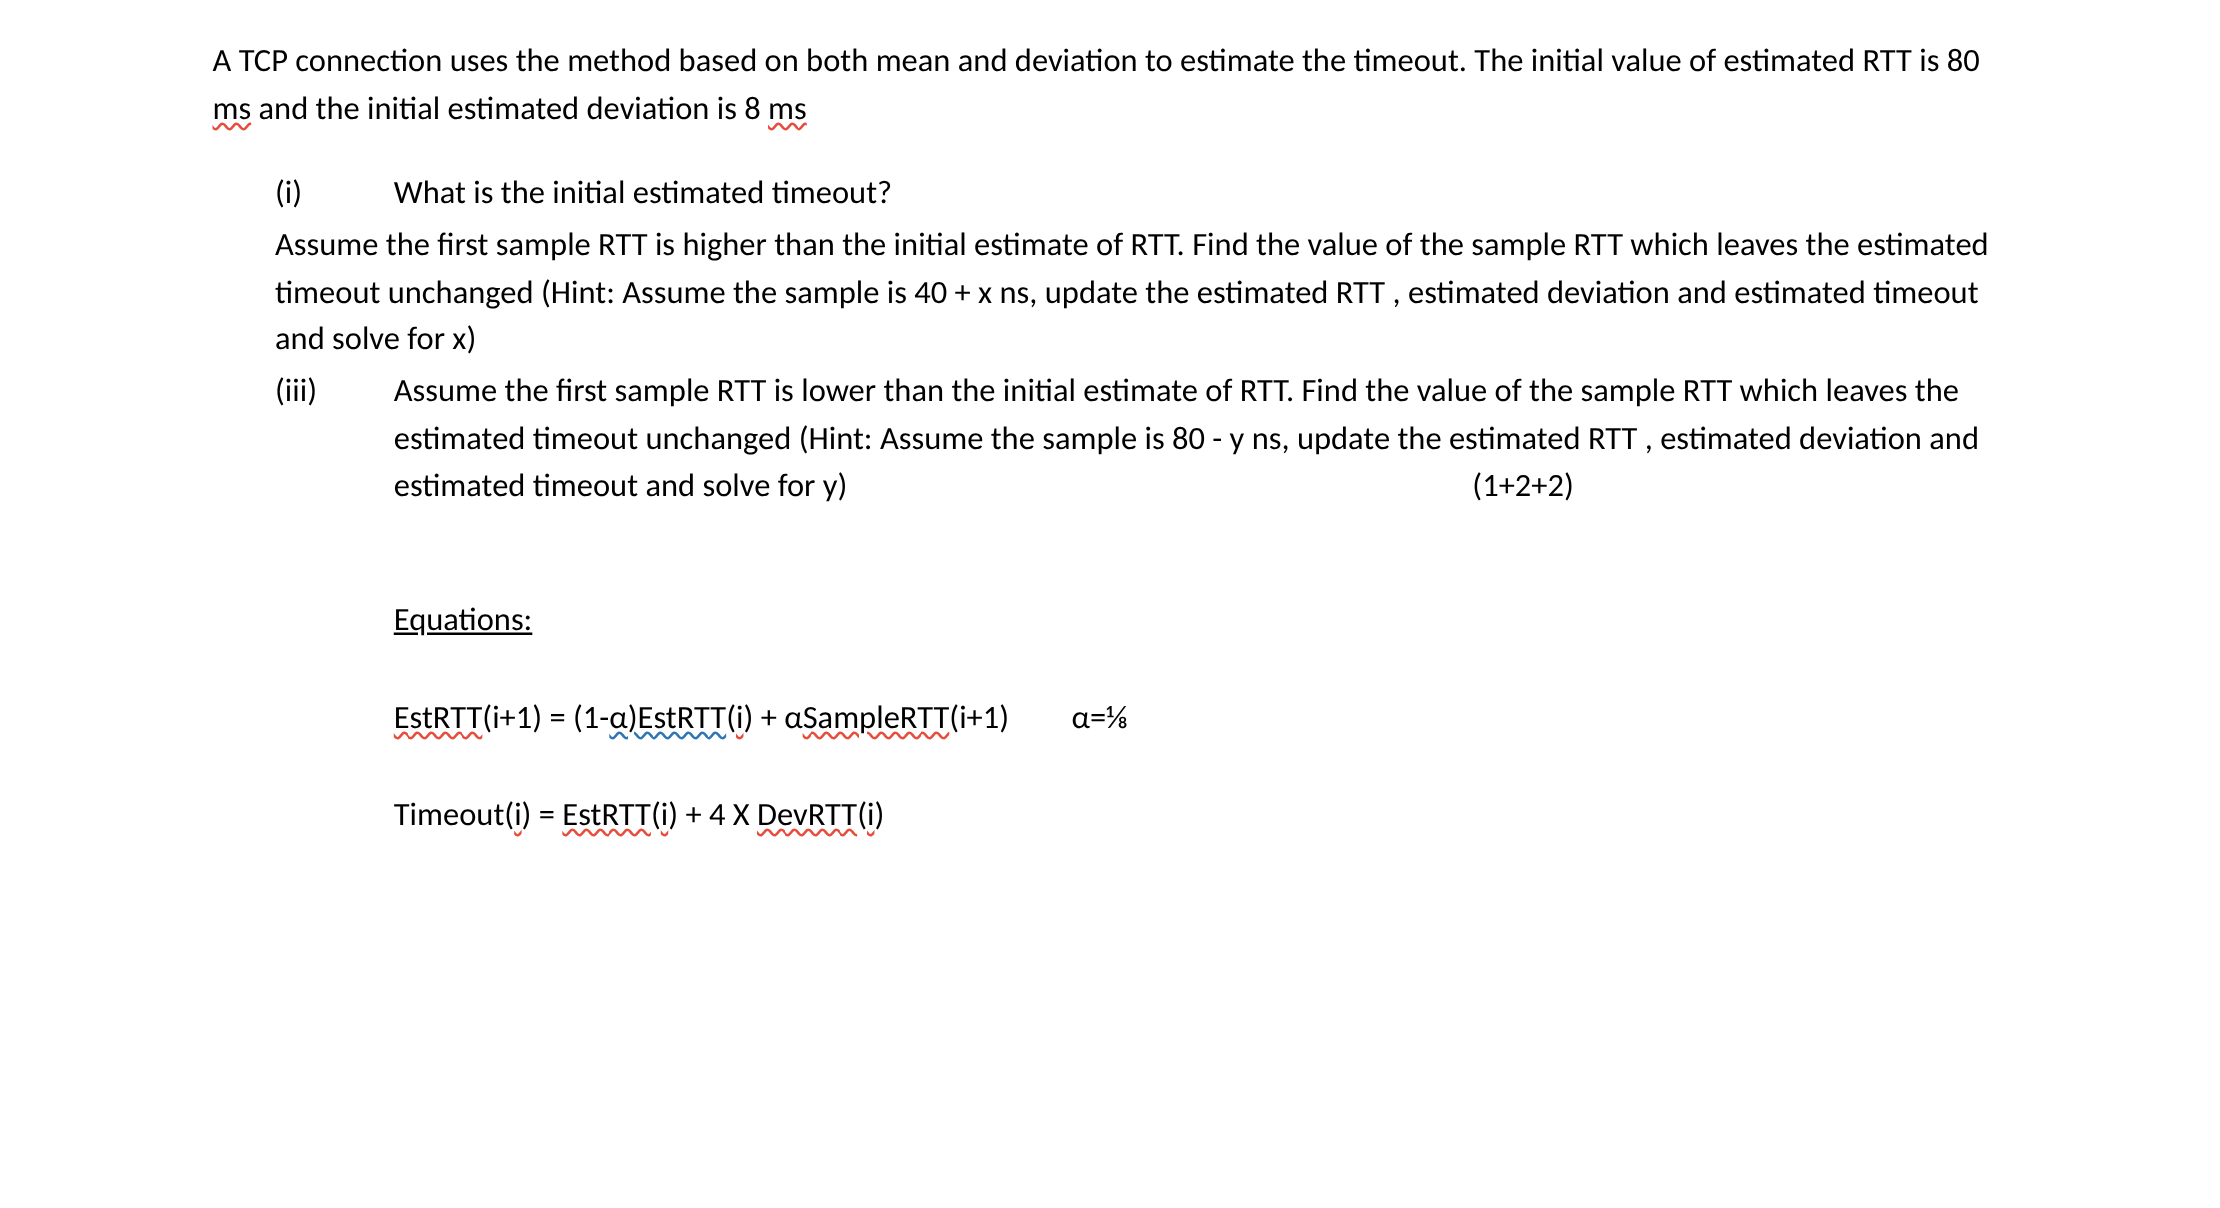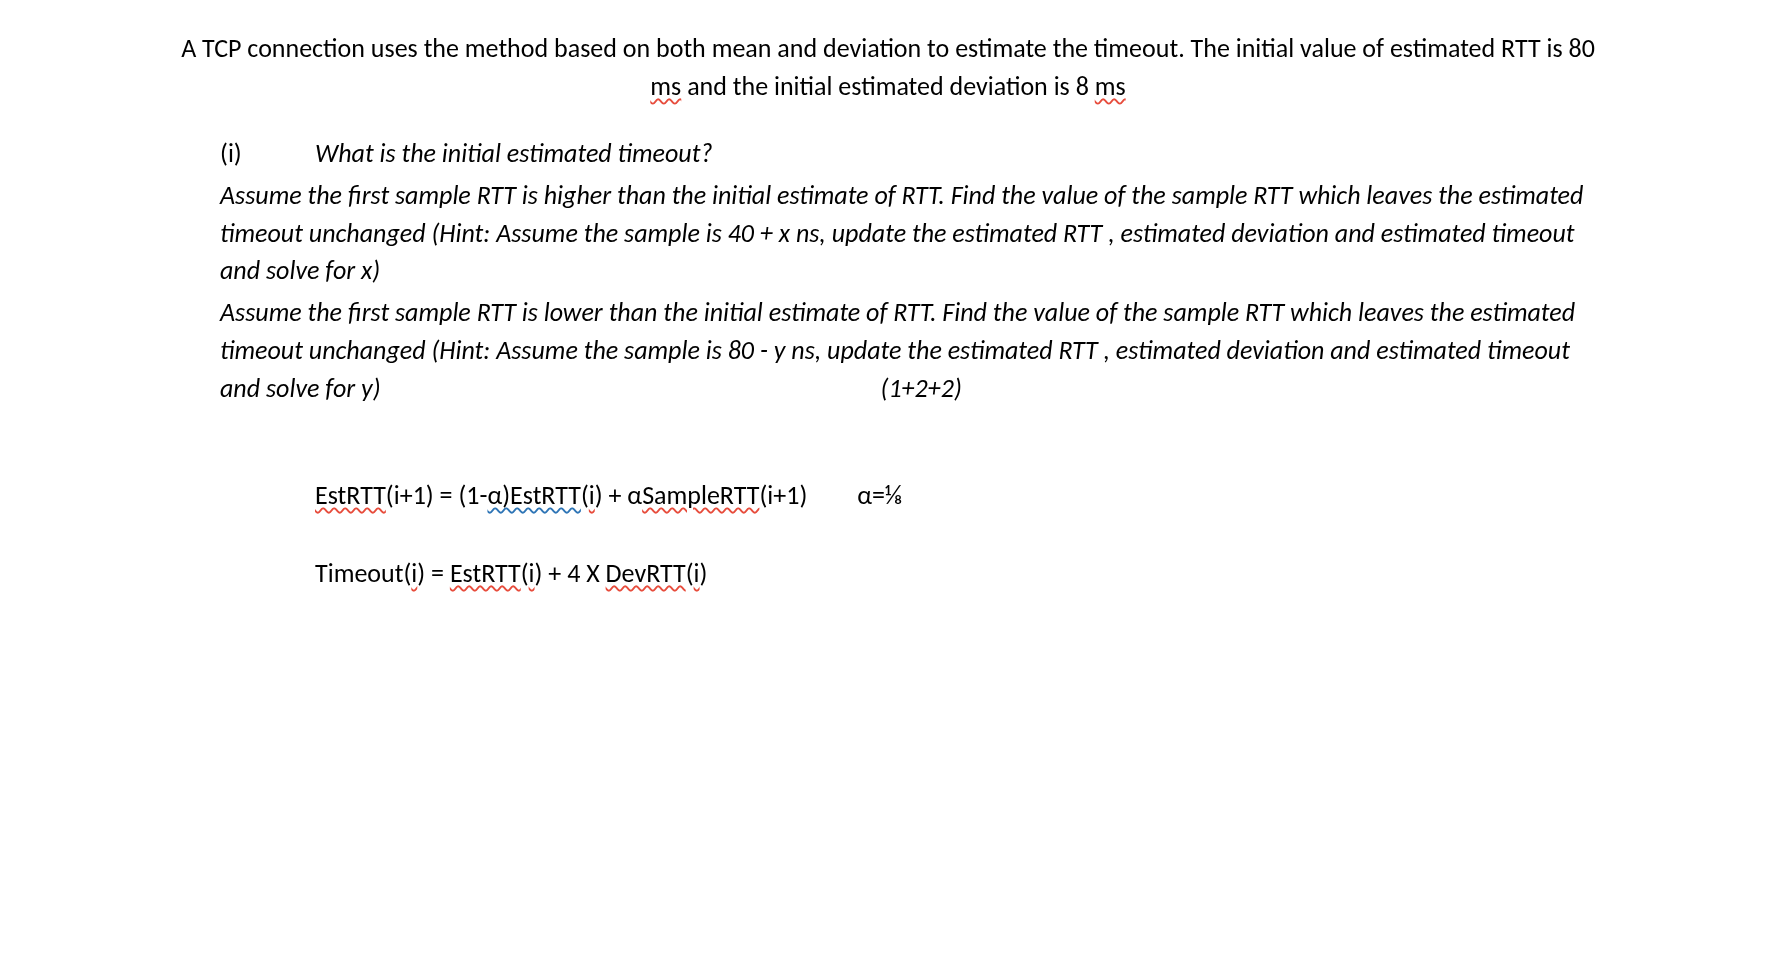--- a/index.html
+++ b/index.html
@@ -11,36 +11,34 @@
       background: #ffffff;
       font-family: Calibri, 'Segoe UI', Arial, sans-serif;
       font-size: 26px;
       color: #000000;
       padding: 30px 170px;
       line-height: 1.45;
       width: 1776px;
     }
     .intro {
       margin-bottom: 30px;
-      text-align: center;
     }
     .questions {
       padding-left: 50px;
     }
     .question-row {
       display: flex;
       margin-bottom: 4px;
     }
     .question-label {
       width: 95px;
       flex-shrink: 0;
     }
     .question-text {
       flex: 1;
-      font-style: italic;
     }
     .marks {
       display: inline-block;
       margin-left: 500px;
       text-align: center;
     }
     .equations-block {
       padding-left: 145px;
       margin-top: 70px;
     }
@@ -84,28 +82,30 @@
   <div class="question-row">
     <div class="question-label">(i)</div>
     <div class="question-text">What is the initial estimated timeout?</div>
   </div>
 
   <div class="question-row">
     <div class="question-text">Assume the first sample RTT is higher than the initial estimate of RTT. Find the value of the sample RTT which leaves the estimated timeout unchanged (Hint: Assume the sample is 40 + x ns, update the estimated RTT , estimated deviation  and estimated timeout and solve for x)</div>
   </div>
 
   <div class="question-row">
+    <div class="question-label">(iii)</div>
     <div class="question-text">
       <span> Assume the first sample RTT is lower than the initial estimate of RTT. Find the value of the sample RTT which leaves the estimated timeout unchanged (Hint: Assume the sample is 80 - y ns, update the estimated RTT , estimated deviation  and estimated timeout and solve for y)</span><span class="marks">(1+2+2)</span>
     </div>
   </div>
 
 </div>
 
 <div class="equations-block">
+  <div class="equations-heading">Equations:</div>
 
   <div class="equation-line">
     <span class="equation-main">
       <span class="squiggle-red">EstRTT</span><span>(i+1) = (1-</span><span class="squiggle-blue">α)EstRTT</span><span>(</span><span class="squiggle-red">i</span><span>) + α</span><span class="squiggle-red">SampleRTT</span><span>(i+1)</span>
     </span>
     <span class="equation-param">α=⅛</span>
   </div>
 
 
   <div class="equation-line">

